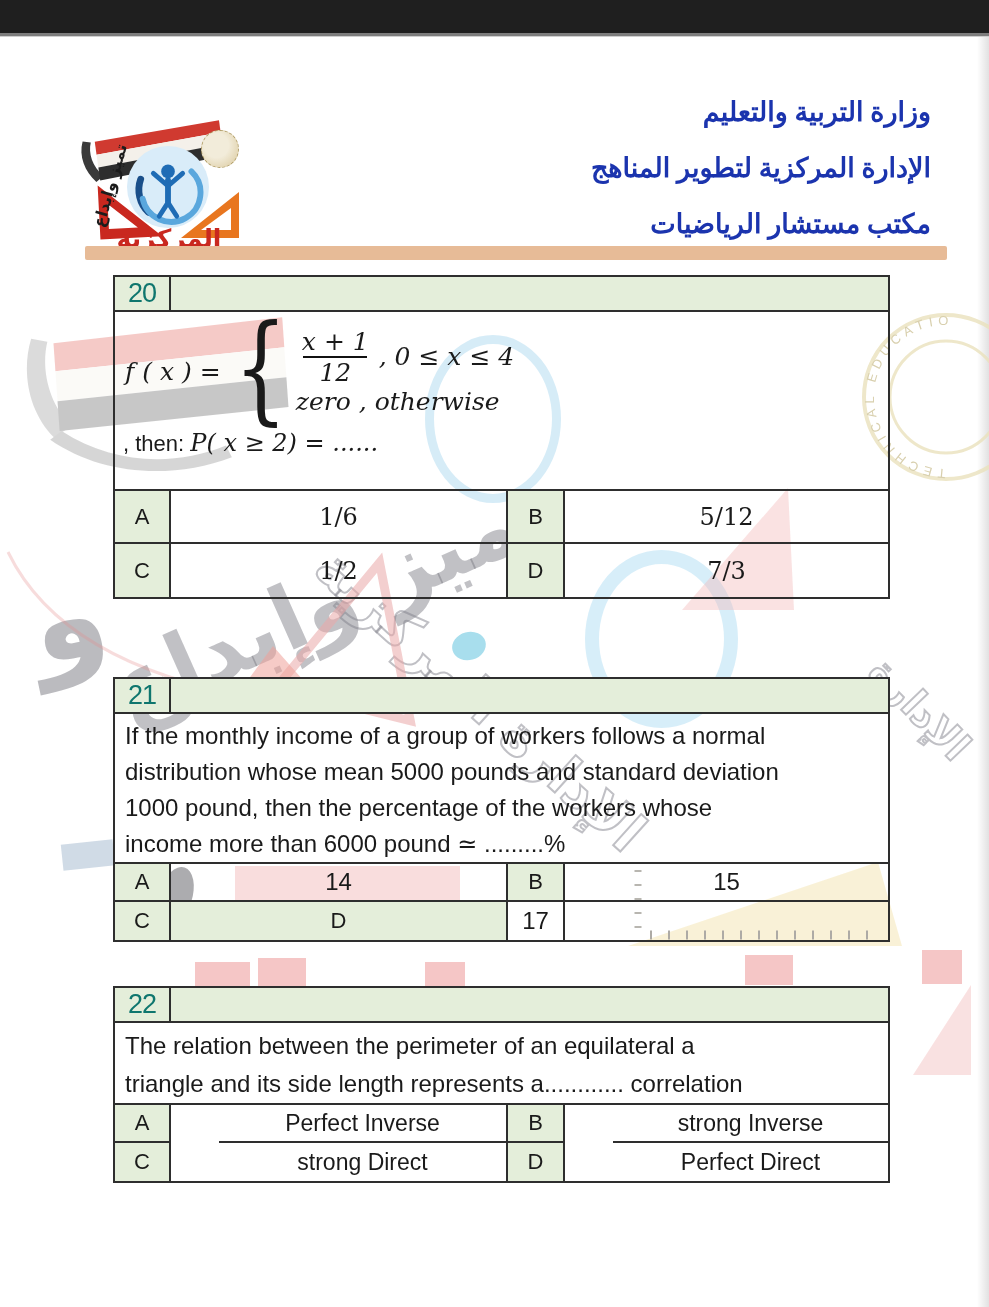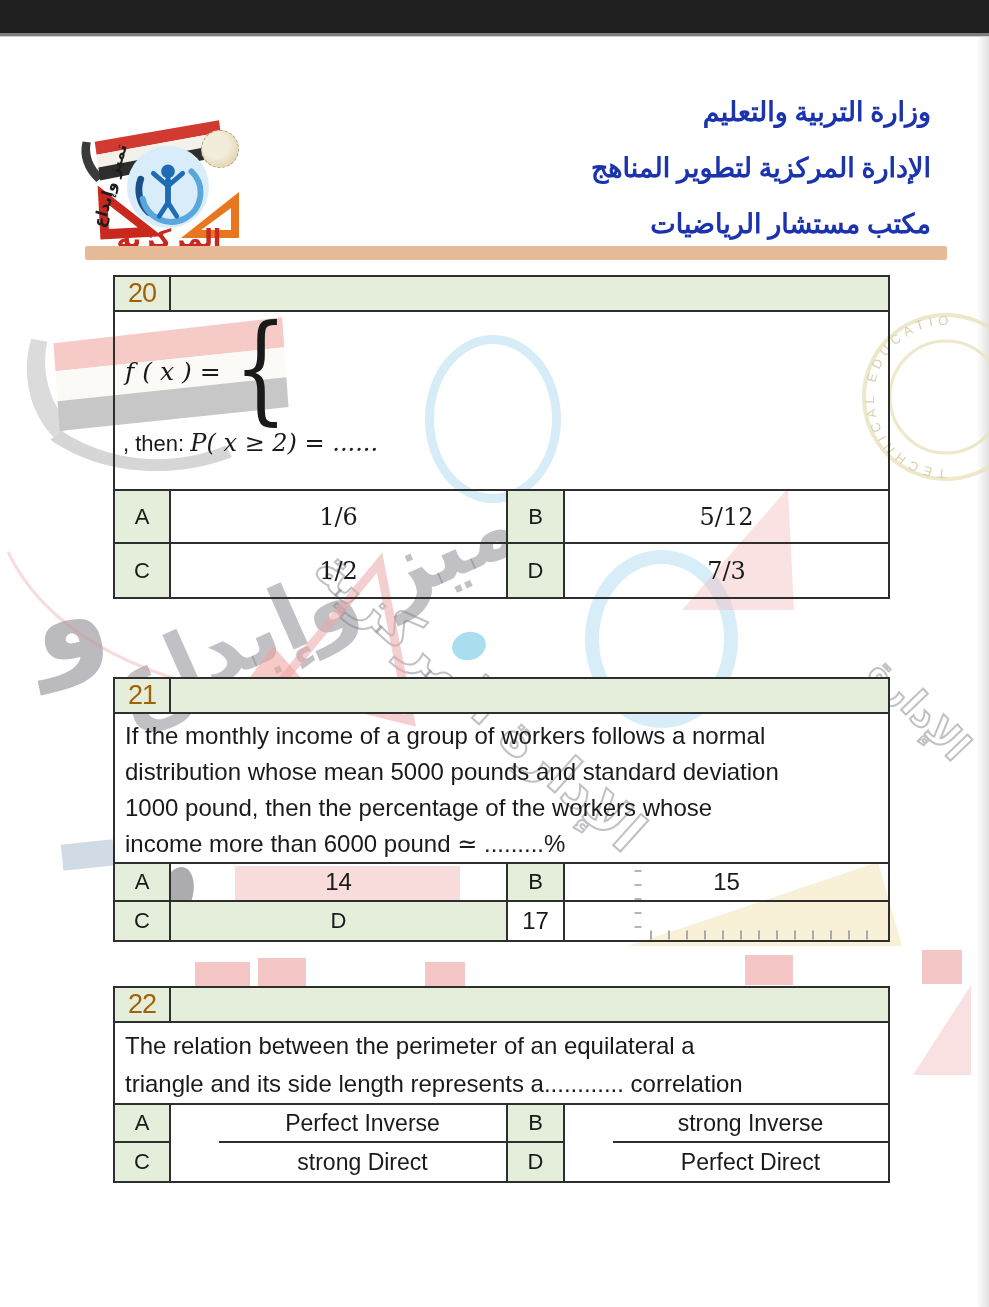--- a/index.html
+++ b/index.html
@@ -34,21 +34,21 @@
 
   
   .sepbar{position:absolute;left:85px;top:246px;width:862px;height:14px;
         background:var(--separator-tan,#e7bb97);border-radius:2px;z-index:3;}
 
   
   .section{position:absolute;left:113px;width:777px;z-index:2;}
   .q20{top:275px;} .q21{top:677px;border-radius:29px;} .q22{top:986px;}
   .qheader{display:flex;height:37px;border:2px solid #2e2e2e;background:var(--table-green,#e4eeda);box-sizing:border-box;}
   .qnum{width:54px;border-right:2px solid #2e2e2e;display:flex;align-items:center;justify-content:center;
-        font-size:27px;letter-spacing:-1px;transform-origin:center;color:#a16207;}
+        font-size:27px;letter-spacing:-1px;transform-origin:center;color:#0f766e;}
   .qheader-rest{flex:1;}
   .qbody{border:2px solid #2e2e2e;margin-top:-2px;box-sizing:border-box;background:transparent;}
   .q20 .qbody{height:181px;padding:3px 8px;}
   .q21 .qbody{height:152px;padding:4px 10px;font-size:24px;line-height:36px;}
   .q22 .qbody{height:84px;padding:4px 10px;font-size:24px;line-height:38px;}
   .q20-intro{font-size:22px;line-height:28px;}
 
   
   .formula{display:flex;align-items:center;margin:0 0 0 2px;height:112px;
         font-family:"DejaVu Serif",serif;font-style:italic;font-size:25px;}
@@ -217,20 +217,30 @@
 
   <div class="section q20">
     <div class="qheader">
       <div class="qnum">20</div>
       <div class="qheader-rest"></div>
     </div>
     <div class="qbody">
       <div class="formula">
         <span class="fx">f ( x ) =</span>
         <span class="brace">{</span>
+        <span class="cases">
+          <span class="case1">
+            <span class="frac">
+              <span class="num">x + 1</span>
+              <span class="den">12</span>
+            </span>
+            <span>, 0 ≤ x ≤ 4</span>
+          </span>
+          <span class="case2">zero , otherwise</span>
+        </span>
       </div>
       <div class="thenline"><span>, then: </span><span class="then-math">P( x ≥ 2) = ......</span></div>
     </div>
     <div class="qtable">
       <div class="cell letter">A</div>
       <div class="cell val">1/6</div>
       <div class="cell letter">B</div>
       <div class="cell val">5/12</div>
       <div class="cell letter">C</div>
       <div class="cell val">1/2</div>

